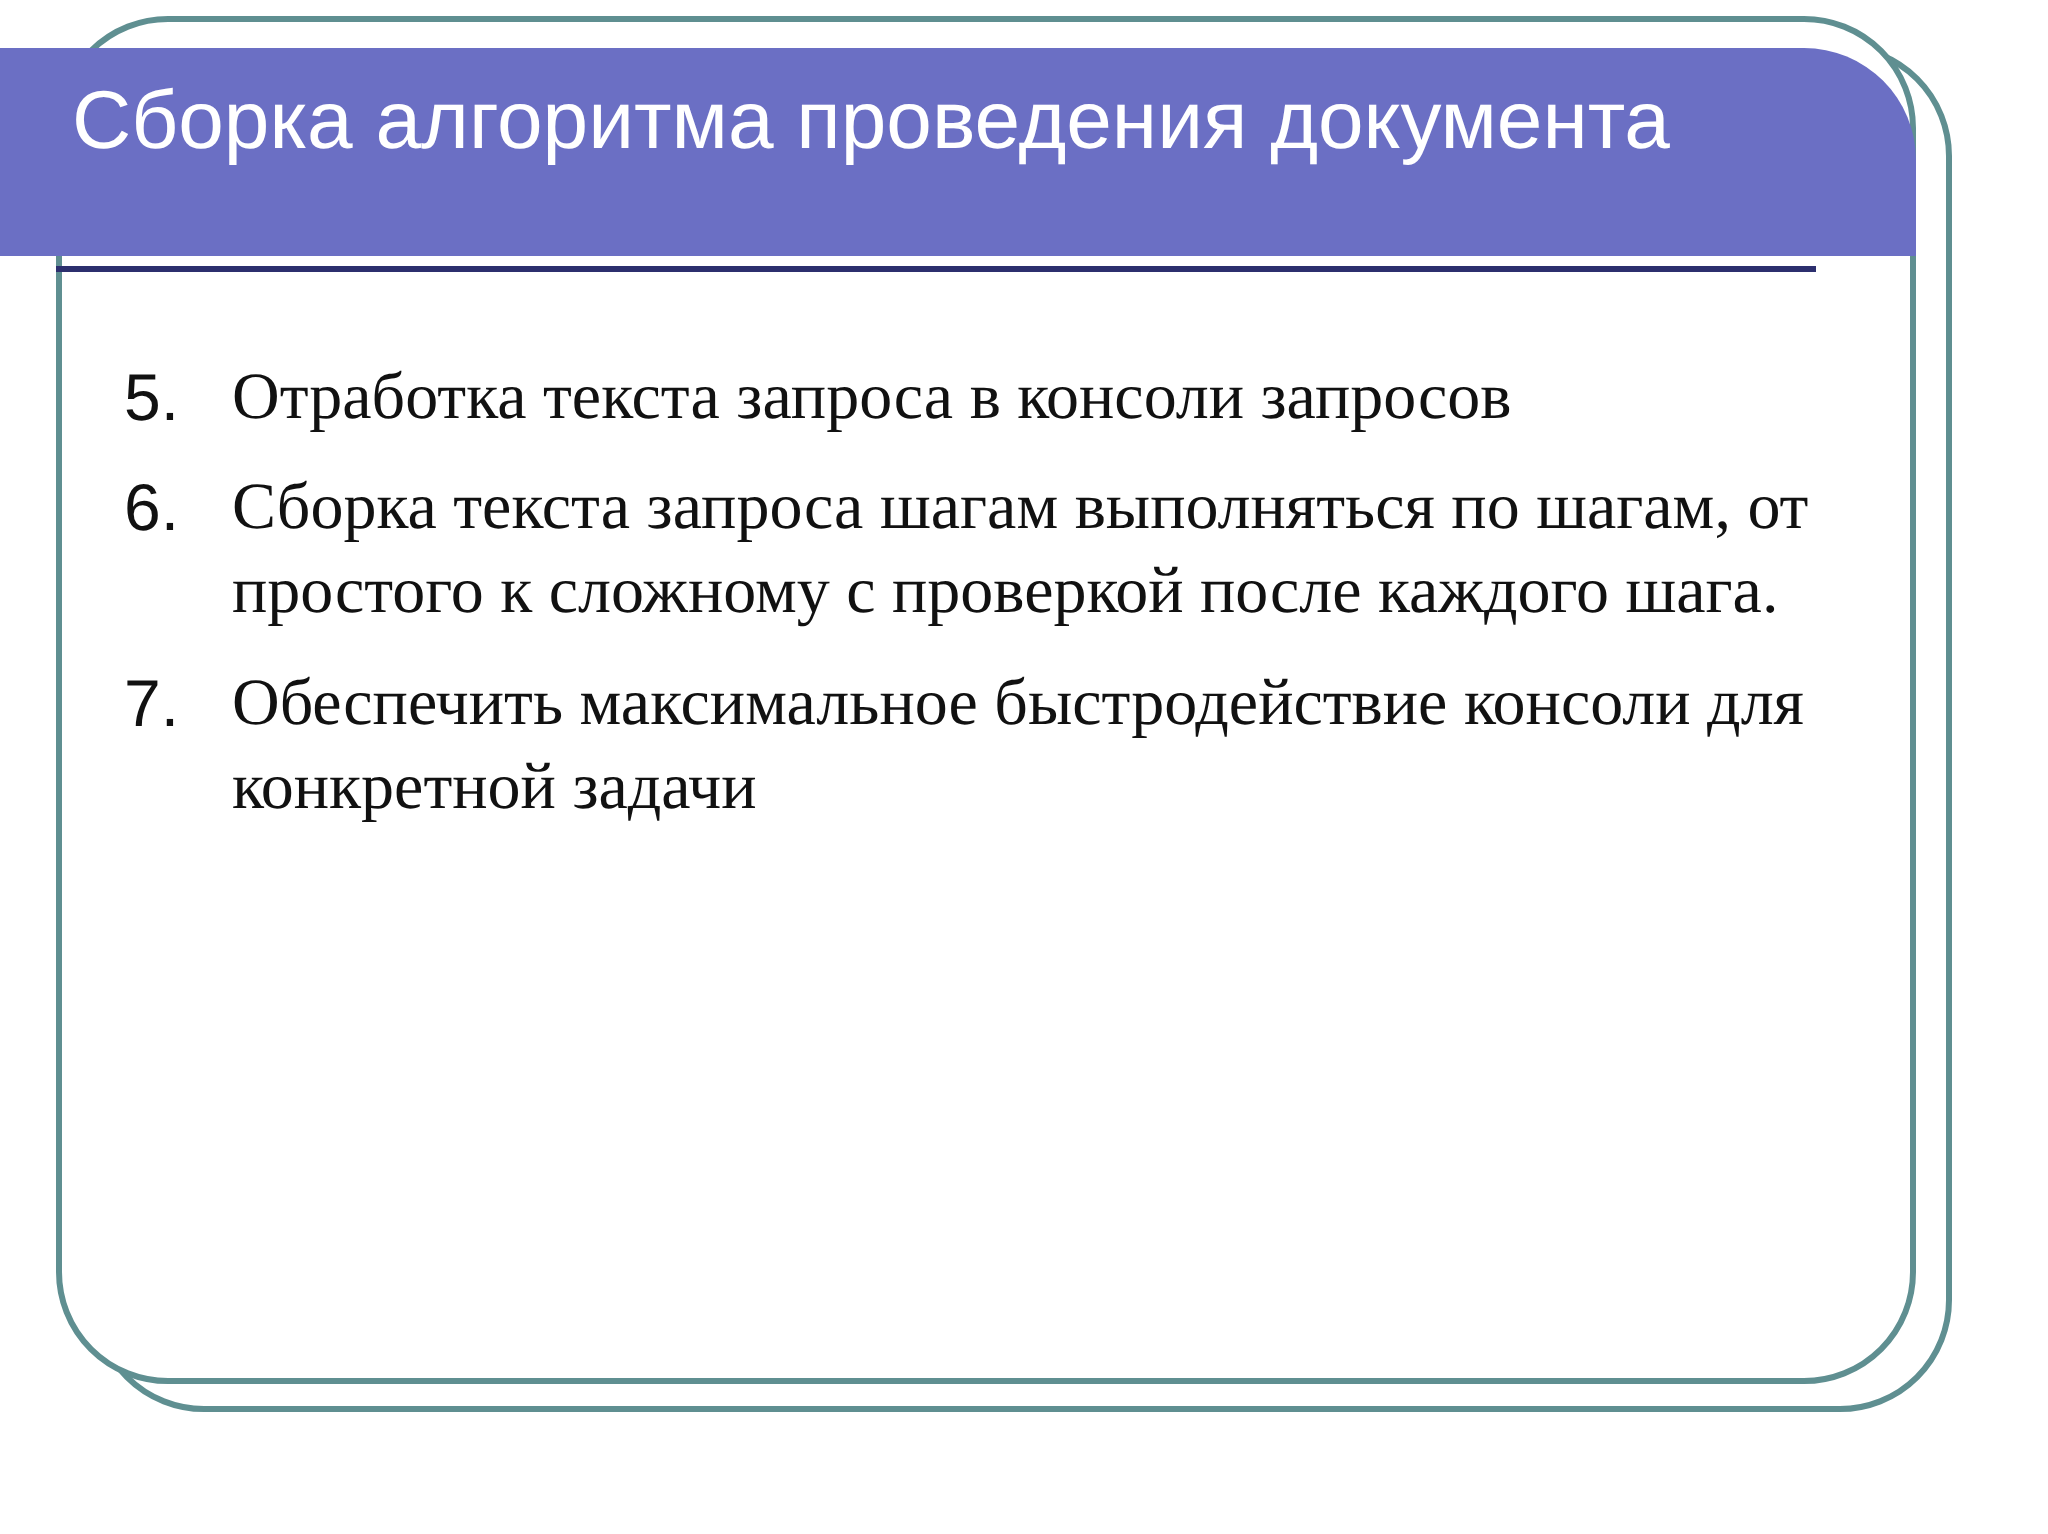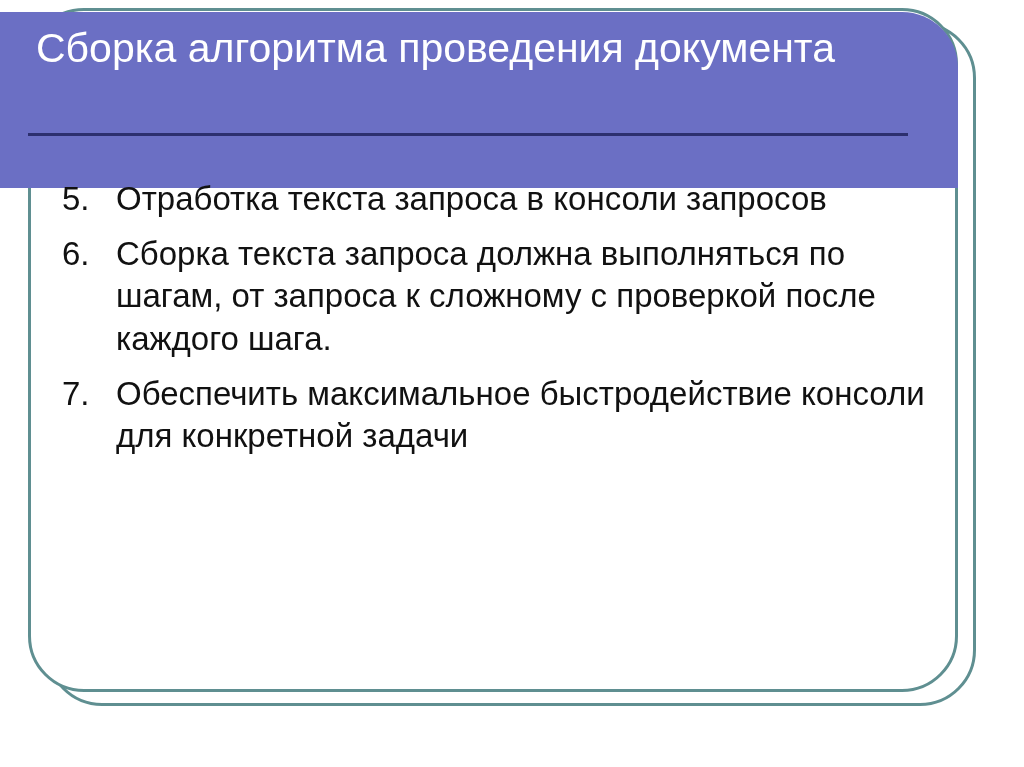--- a/index.html
+++ b/index.html
@@ -45,23 +45,23 @@
     border-radius: 56px;
     box-sizing: border-box;
     background: #ffffff;
     border: 3px solid #5f8f91;
   }
 
   
   .title-banner {
     position: absolute;
     left: 0px;
-    top: 12px;
+    top: 24px;
     width: 958px;
-    height: 176px;
+    height: 104px;
     background: #6b6fc4;
     border-top-right-radius: 56px;
     box-sizing: border-box;
   }
 
   .title-text {
     position: absolute;
     left: 36px;
     top: 14px;
     width: 880px;
@@ -111,20 +111,21 @@
   .body-item .num {
     position: absolute;
     left: 0;
     top: 0;
     width: 46px;
     text-align: left;
   }
 
   .body-item .txt {
     display: block;
+    font-family: Liberation Serif, serif;
   }
 </style>
 </head>
 <body>
 
 <div class="slide">
 
   <div class="frame-outline"></div>
   <div class="frame-inner"></div>
 
@@ -134,21 +135,21 @@
   <div class="title-rule"></div>
 
   <div class="body-area">
     <ul class="body-list">
       <li class="body-item">
         <span class="num">5.</span>
         <span class="txt">Отработка текста запроса в консоли запросов</span>
       </li>
       <li class="body-item">
         <span class="num">6.</span>
-        <span class="txt">Сборка текста запроса должна выполняться по шагам, от запроса к сложному с проверкой после каждого шага.</span>
+        <span class="txt">Сборка текста запроса шагам выполняться по шагам, от простого к сложному с проверкой после каждого шага.</span>
       </li>
       <li class="body-item">
         <span class="num">7.</span>
         <span class="txt">Обеспечить максимальное быстродействие консоли для конкретной задачи</span>
       </li>
     </ul>
   </div>
 
 </div>
 

